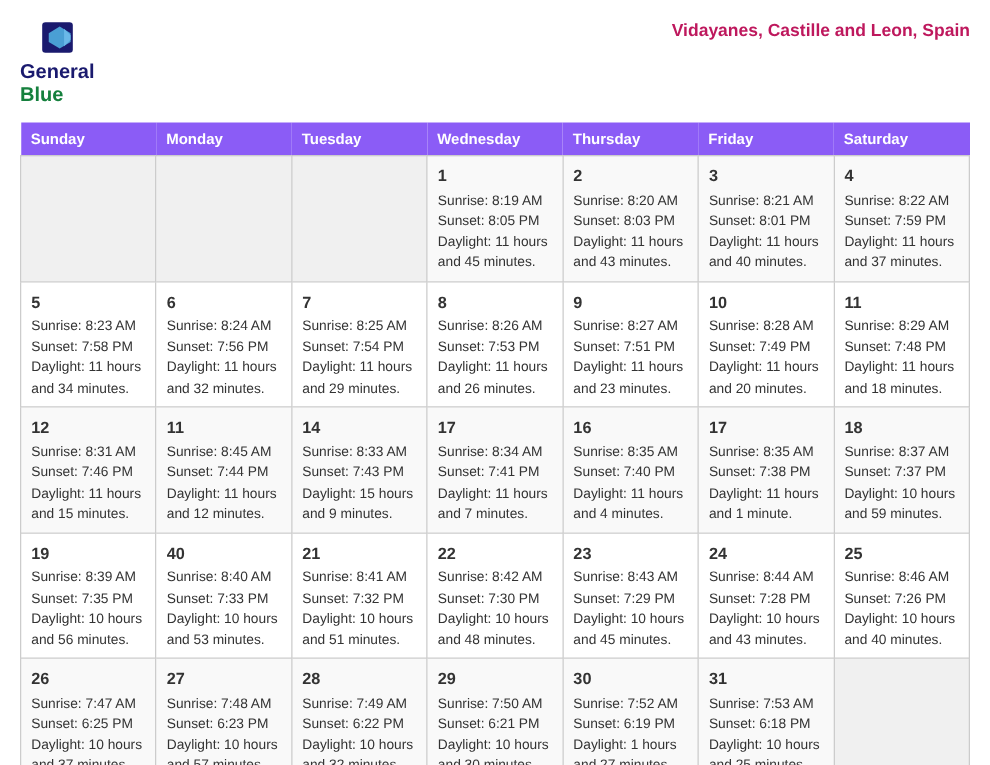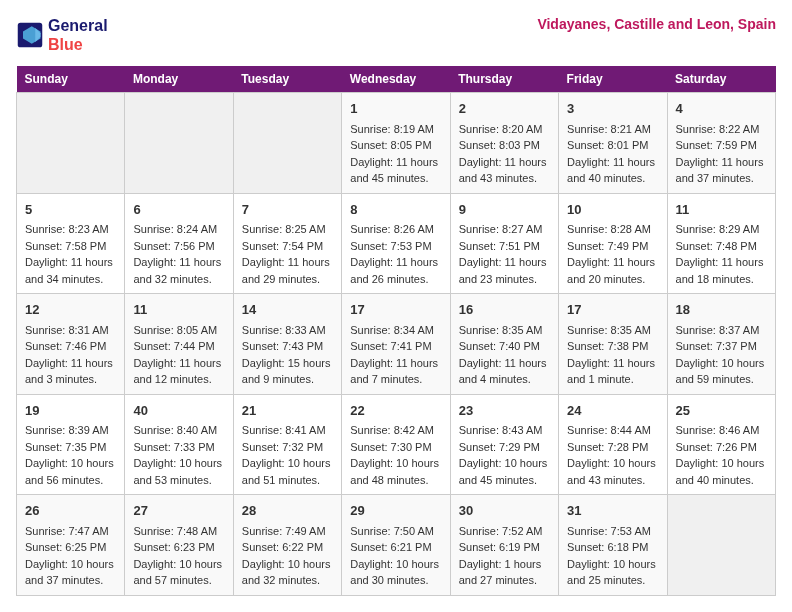--- a/index.html
+++ b/index.html
@@ -13,29 +13,30 @@
     .header {
       display: flex;
       justify-content: space-between;
       align-items: flex-start;
       margin-bottom: 12px;
     }
     .logo {
       display: flex;
       align-items: center;
       gap: 4px;
+      flex-direction: column;
     }
     .logo-text {
       font-size: 16px;
       font-weight: bold;
       color: #1a1a6e;
       line-height: 1.2;
     }
     .logo-text span {
-      color: #ef4444;
+      color: #15803d;
     }
     .logo-icon {
       width: 28px;
       height: 28px;
     }
     .title-block {
       text-align: right;
     }
     .month-title {
       font-size: 32px;
@@ -46,21 +47,21 @@
       font-size: 14px;
       color: #be185d;
       font-weight: bold;
     }
     table {
       width: 100%;
       border-collapse: collapse;
       font-size: 11px;
     }
     thead tr th {
-      background-color: #701a75;
+      background-color: #8b5cf6;
       color: #fff;
       text-align: left;
       padding: 6px 8px;
       font-size: 12px;
       font-weight: bold;
     }
     tbody tr td {
       border: 1px solid #ccc;
       vertical-align: top;
       padding: 6px 8px;
@@ -189,25 +190,25 @@
           <div>Sunrise: 8:29 AM</div>
           <div>Sunset: 7:48 PM</div>
           <div>Daylight: 11 hours and 18 minutes.</div>
         </td>
       </tr>
       <tr>
         <td>
           <span class="day-number">12</span>
           <div>Sunrise: 8:31 AM</div>
           <div>Sunset: 7:46 PM</div>
-          <div>Daylight: 11 hours and 3 minutes.</div>
+          <div>Daylight: 11 hours and 15 minutes.</div>
         </td>
         <td>
           <span class="day-number">11</span>
-          <div>Sunrise: 8:05 AM</div>
+          <div>Sunrise: 8:45 AM</div>
           <div>Sunset: 7:44 PM</div>
           <div>Daylight: 11 hours and 12 minutes.</div>
         </td>
         <td>
           <span class="day-number">14</span>
           <div>Sunrise: 8:33 AM</div>
           <div>Sunset: 7:43 PM</div>
           <div>Daylight: 15 hours and 9 minutes.</div>
         </td>
         <td>

